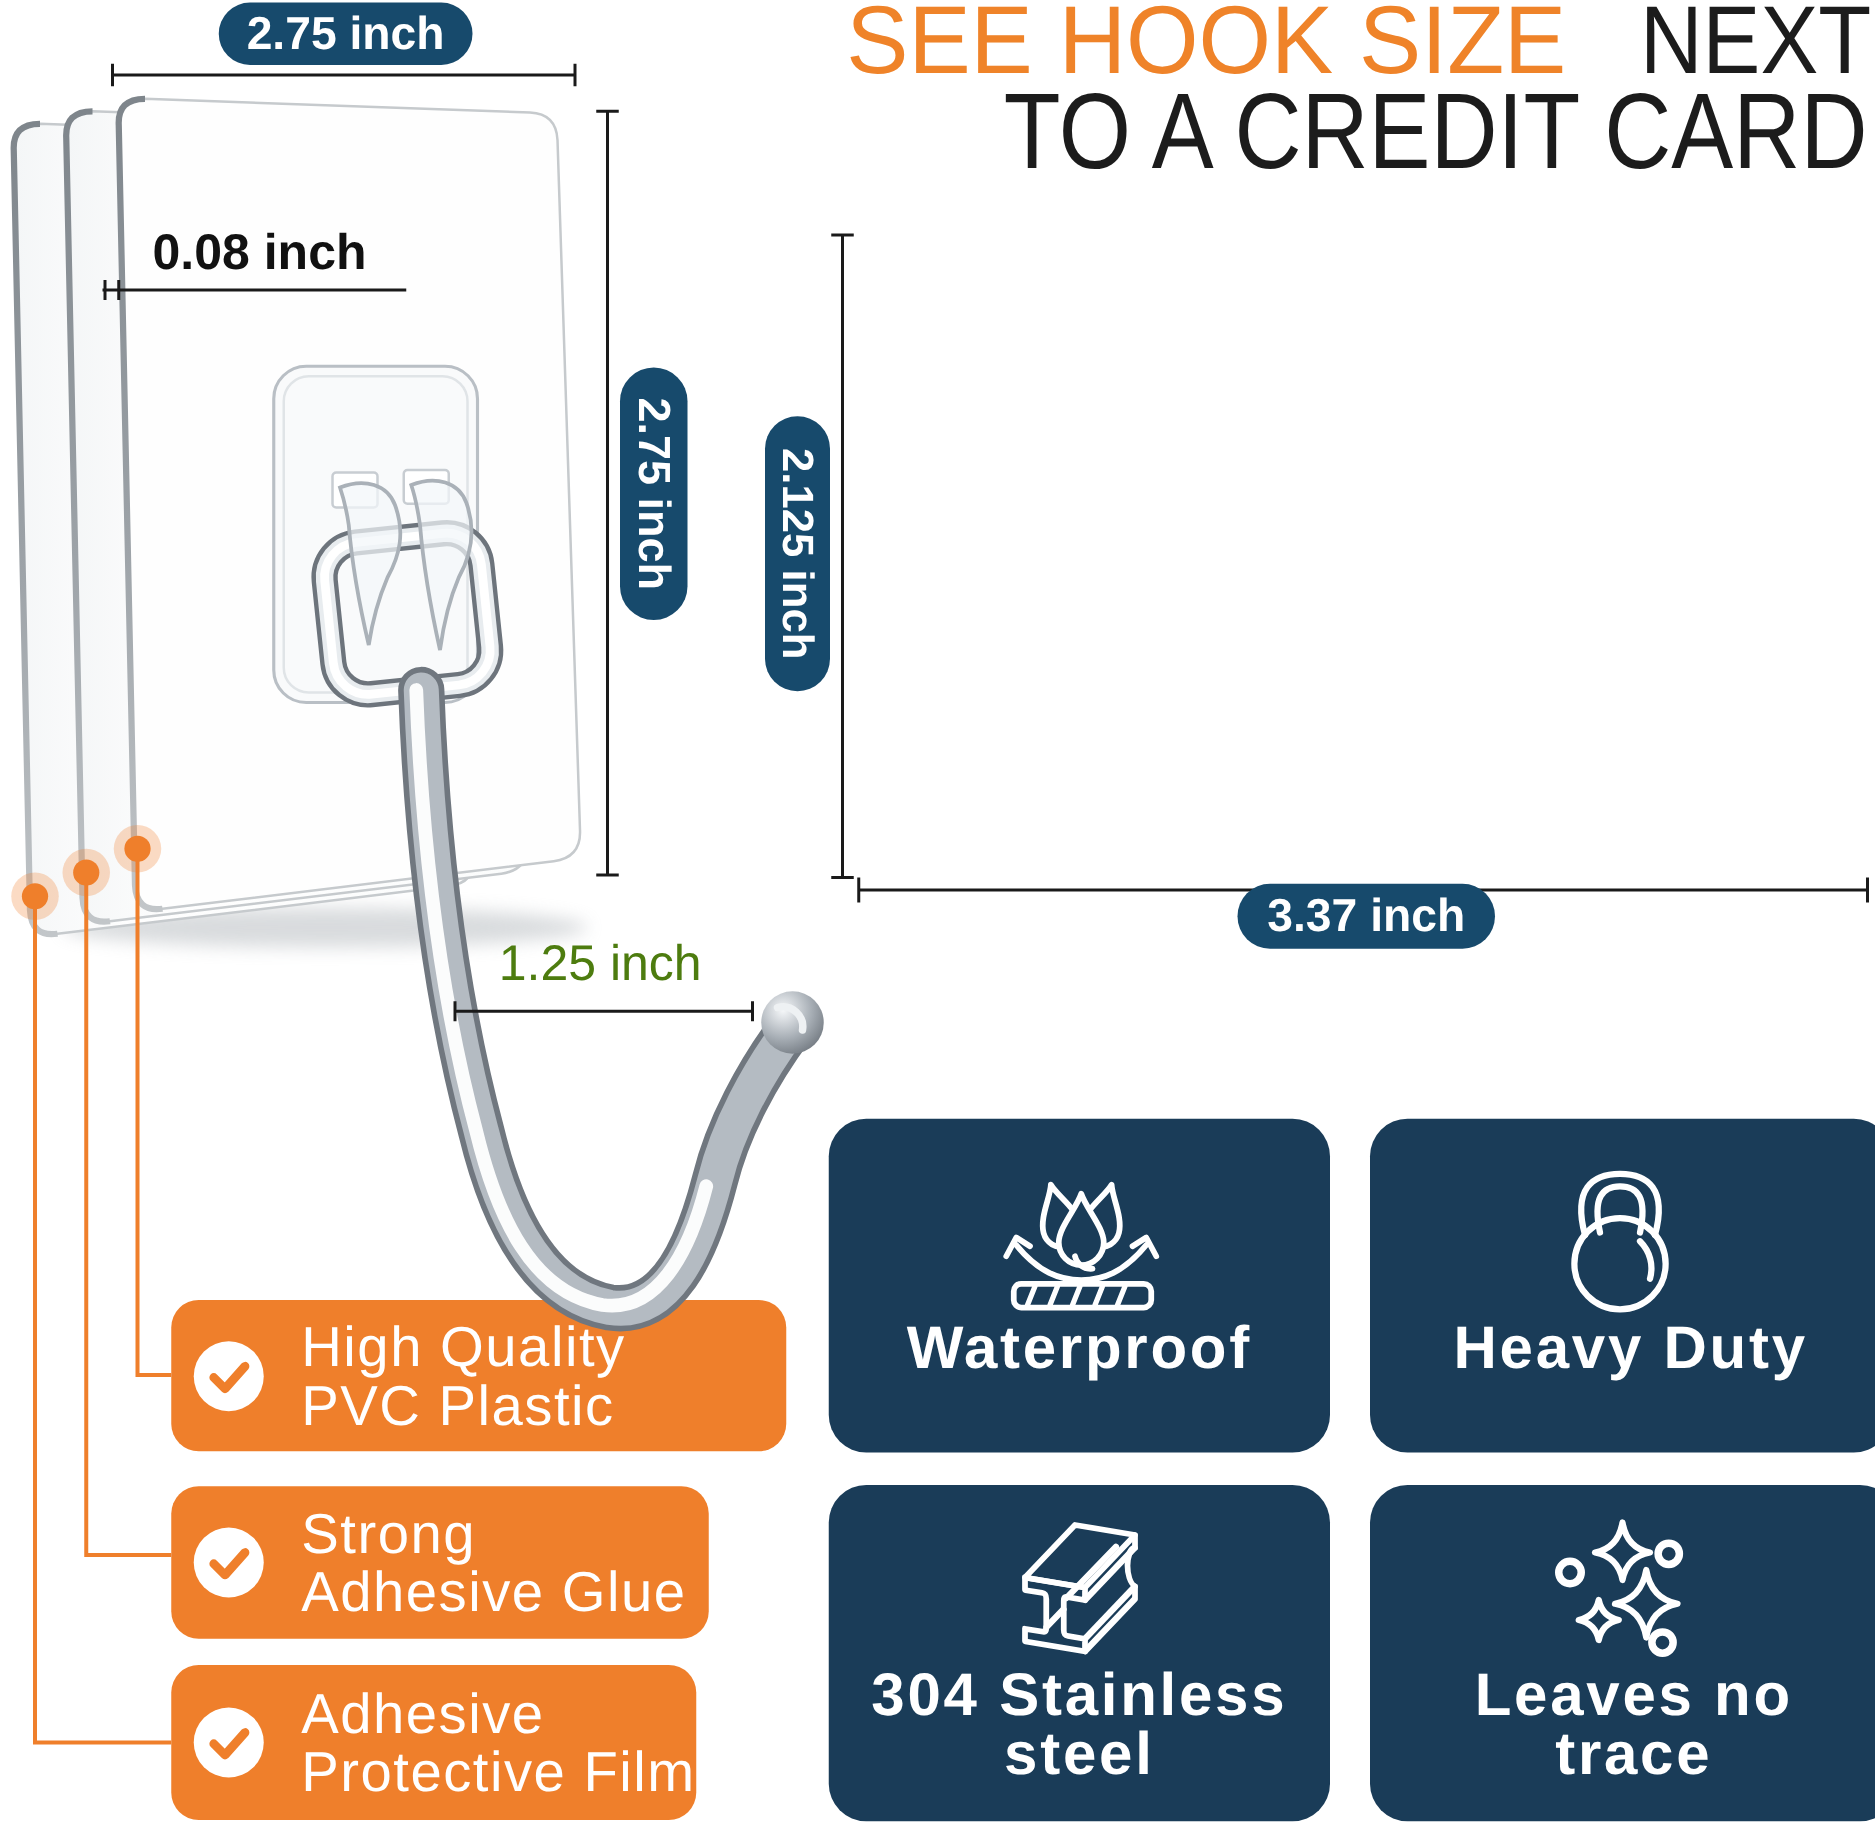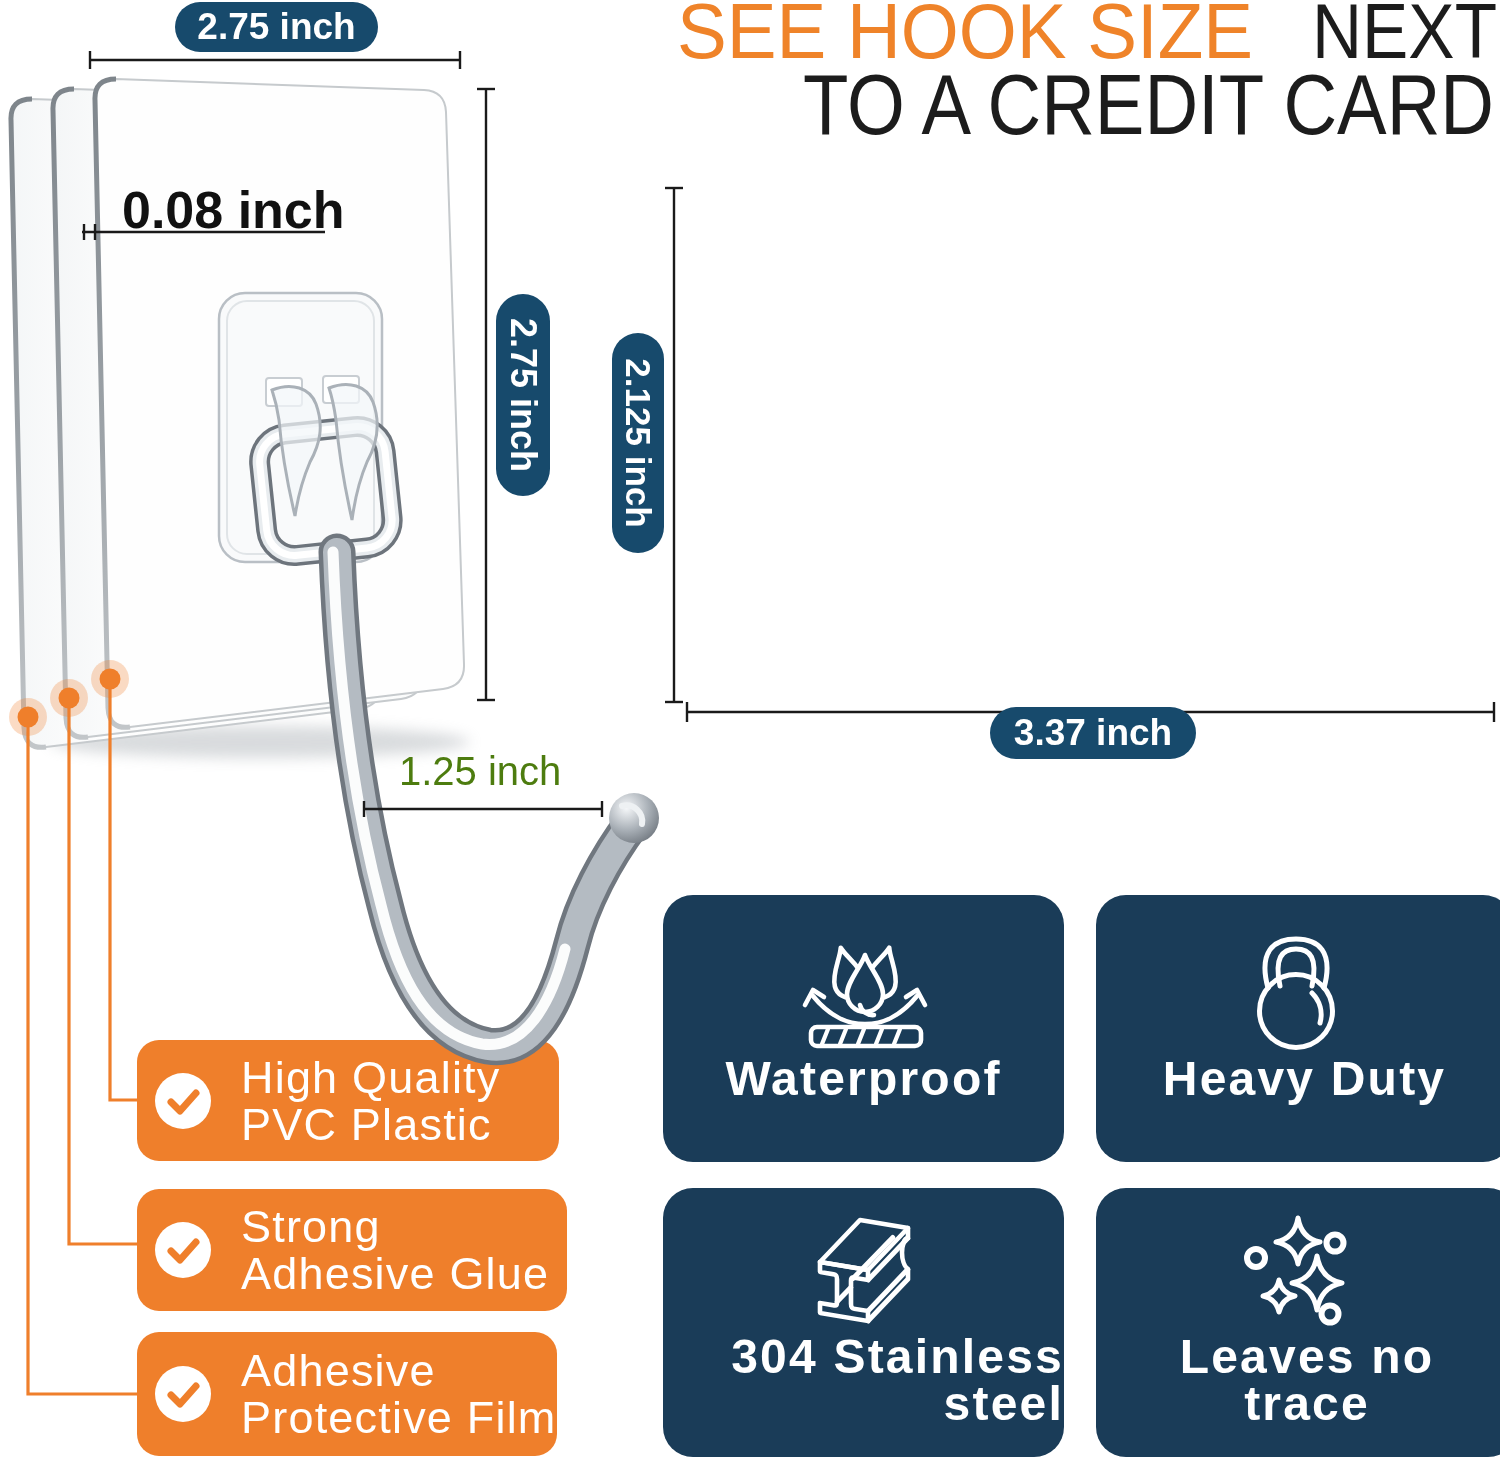--- a/index.html
+++ b/index.html
@@ -126,25 +126,25 @@
   <div class="vpill abs" style="left:496px;top:294px;width:54px;height:202px;">
     <span style="transform:rotate(90deg);white-space:nowrap;font-size:36px;">2.75 inch</span>
   </div>
 
   <div class="vpill abs" style="left:612px;top:333px;width:52px;height:220px;">
     <span style="transform:rotate(90deg);white-space:nowrap;font-size:35px;">2.125 inch</span>
   </div>
 
   <div class="pill abs" style="left:990px;top:707px;width:206px;height:52px;font-size:37px;">3.37 inch</div>
 
-  <div class="abs" style="left:122px;top:180px;font-size:52px;font-weight:bold;color:#111;">0.08 inch</div>
+  <div class="abs" style="left:122px;top:180px;font-size:40px;font-weight:bold;color:#111;">0.08 inch</div>
   <div class="abs" style="left:399px;top:749px;font-size:40px;font-weight:normal;color:#4d7c0f;">1.25 inch</div>
 
 
-  <div class="label abs" style="left:137px;top:1040px;width:422px;height:121px;">
+  <div class="label abs" style="left:137px;top:1040px;width:492px;height:121px;">
     <div class="chk"><svg width="56" height="56" viewBox="0 0 56 56">
           <path d="M16 29 L25 38 L41 20" fill="none" stroke="#ef7f2b" stroke-width="7" stroke-linecap="round" stroke-linejoin="round"></path>
         </svg></div>
     <div class="txt">High Quality<br>PVC Plastic</div>
   </div>
   <div class="label abs" style="left:137px;top:1332px;width:420px;height:124px;">
     <div class="chk"><svg width="56" height="56" viewBox="0 0 56 56">
           <path d="M16 29 L25 38 L41 20" fill="none" stroke="#ef7f2b" stroke-width="7" stroke-linecap="round" stroke-linejoin="round"></path>
         </svg></div>
     <div class="txt">Adhesive<br>Protective Film</div>
@@ -192,21 +192,21 @@
         <g transform="skewY(9.5)">
           <path d="M0 0 L48 0 L48 10 L34 10 Q31 10 31 14 L31 37 Q31 41 34 41 L48 41 L48 51 L0 51 L0 41 L14 41 Q17 41 17 37 L17 14 Q17 10 14 10 L0 10 Z"></path>
           <path d="M48 10 L88 -38.7 L88 -48.7"></path>
           <path d="M88 -38.7 C80 -36 80 -11 88 -7.7 L88 2.3 L48 51"></path>
           <path d="M48 41 L88 -7.7"></path>
           <path d="M33 11 L73 -37"></path>
           <path d="M17 37 L31 20"></path>
         </g>
       </g>
     </svg>
-    <div class="cap abs" style="left:0;width:100%;top:145px;text-align:right;">304 Stainless<br>steel</div>
+    <div class="cap abs" style="left:0;width:100%;top:145px;">304 Stainless<br>steel</div>
   </div>
 
   <div class="tile abs" style="left:1096px;top:1188px;width:422px;height:269px;">
     <svg class="abs" style="left:0;top:0;" width="381" height="269" viewBox="0 0 381 269">
       <g stroke="#fff" stroke-width="5" fill="none" stroke-linecap="round" stroke-linejoin="round">
         <path d="M202 30 Q205.5 50.5 224 54 Q205.5 57.5 202 76 Q198.5 57.5 180 54 Q198.5 50.5 202 30 Z"></path>
         <path d="M221 68 Q225 91 246 95 Q225 99 221 122 Q217 99 196 95 Q217 91 221 68 Z"></path>
         <path d="M183 92 Q185.8 105.2 199 108 Q185.8 110.8 183 124 Q180.2 110.8 167 108 Q180.2 105.2 183 92 Z"></path>
         <circle cx="160" cy="70" r="9" stroke-width="6"></circle>
         <circle cx="239" cy="55" r="8.5" stroke-width="6"></circle>

